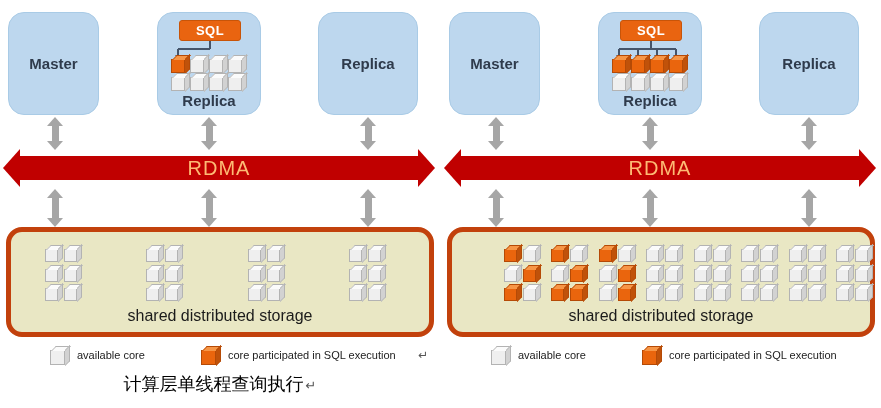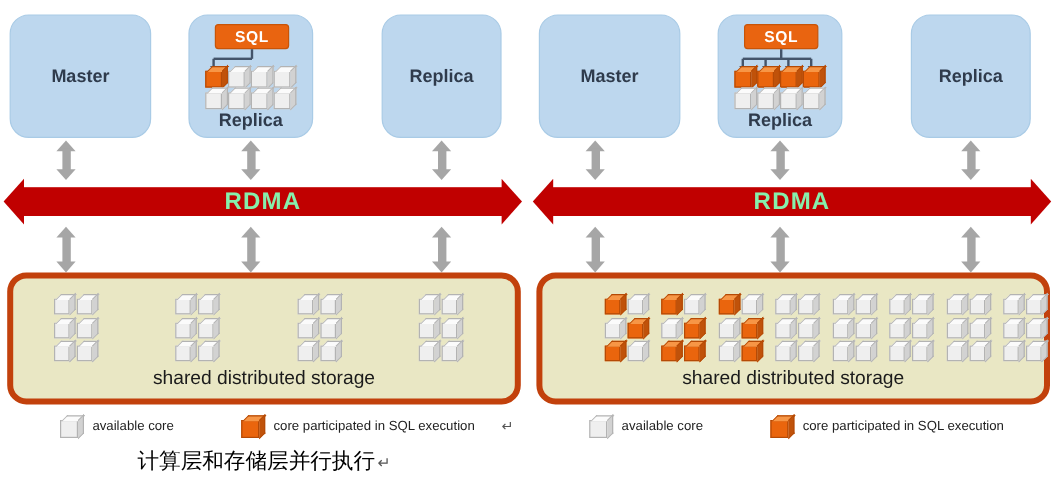--- a/index.html
+++ b/index.html
@@ -4,21 +4,21 @@
 <style>
   * { margin:0; padding:0; box-sizing:border-box; }
   body { background:#fff; font-family:"Liberation Sans","DejaVu Sans",sans-serif; }
   #stage { position:relative; width:881px; height:408px; background:#fff; overflow:hidden; }
 
   .panel { position:absolute; top:0; width:440px; height:408px; }
   .p0 { left:0; } .p1 { left:441px; }
 
   
   .node { position:absolute; top:12px; height:103px; background:#BDD7EE; border:1px solid #A9CBE6; border-radius:16px; }
-  .node.master { left:8px;  width:118px;  display:flex; align-items:center; justify-content:center; }
+  .node.master { left:8px;  width:91px;  display:flex; align-items:center; justify-content:center; }
   .node.mid    { left:157px; width:104px; }
   .node.rrep   { left:318px; width:100px; display:flex; align-items:center; justify-content:center; }
   .nlabel { font-size:15px; font-weight:bold; color:#2F3B4C; }
   .nlabel.bottom { position:absolute; bottom:5px; left:0; right:0; text-align:center; }
 
   
   .sqlbadge { position:absolute; left:21px; top:7px; width:62px; height:21px; background:#E96410;
     border:1px solid #C85408; border-radius:3px; color:#fff; font-weight:bold; font-size:13px;
     display:flex; align-items:center; justify-content:center; letter-spacing:.5px; }
 
@@ -58,21 +58,21 @@
     border-left:8px solid transparent; border-right:8px solid transparent; border-top:9px solid #A6A6A6; }
 
   
   .rdma { position:absolute; left:3px; right:5px; top:149px; height:38px; }
   .rdma .body { position:absolute; left:16px; right:16px; top:7px; bottom:7px; background:#C00000;
     display:flex; align-items:center; justify-content:center; }
   .rdma::before { content:""; position:absolute; left:0; top:0;
     border-top:19px solid transparent; border-bottom:19px solid transparent; border-right:17px solid #C00000; }
   .rdma::after { content:""; position:absolute; right:0; top:0;
     border-top:19px solid transparent; border-bottom:19px solid transparent; border-left:17px solid #C00000; }
-  .rdmalabel { color:#86efac; font-size:20px; font-weight:bold; letter-spacing:1px; }
+  .rdmalabel { color:#fdba74; font-size:20px; font-weight:normal; letter-spacing:1px; }
 
   
   .storage { position:absolute; left:6px; top:227px; width:428px; height:110px;
     background:#E9E7C4; border:5px solid #c2410c; border-radius:16px; }
   .groups { position:absolute; top:17px; display:flex; justify-content:space-between; }
   .p0 .groups { left:34px; width:336px; }
   .p1 .groups { left:52px; width:364px; }
   .cube-group { display:grid; --cs:13px; column-gap:6px; row-gap:5px; height:54px; }
   .stlabel { position:absolute; left:0; right:0; bottom:7px; text-align:center;
     font-size:16px; color:#1b1b1b; }
@@ -188,21 +188,21 @@
 
     <div class="legend">
       <span class="cube wc lc1"></span>
       <span class="ltext">available core</span>
       <span class="cube oc lc2"></span>
       <span class="ltext">core participated in SQL execution</span>
       <span class="retmark">↵</span>
     </div>
 
     <div class="caption">
-      <span>计算层和存储层并行执行</span><span class="retmark">↵</span>
+      <span>计算层单线程查询执行</span><span class="retmark">↵</span>
     </div>
   </section>
 
   <section class="panel p1">
     <div class="node master">
       <span class="nlabel">Master</span>
     </div>
     <div class="node mid">
       <div class="sqlbadge">SQL</div>
       <div class="fanout">

